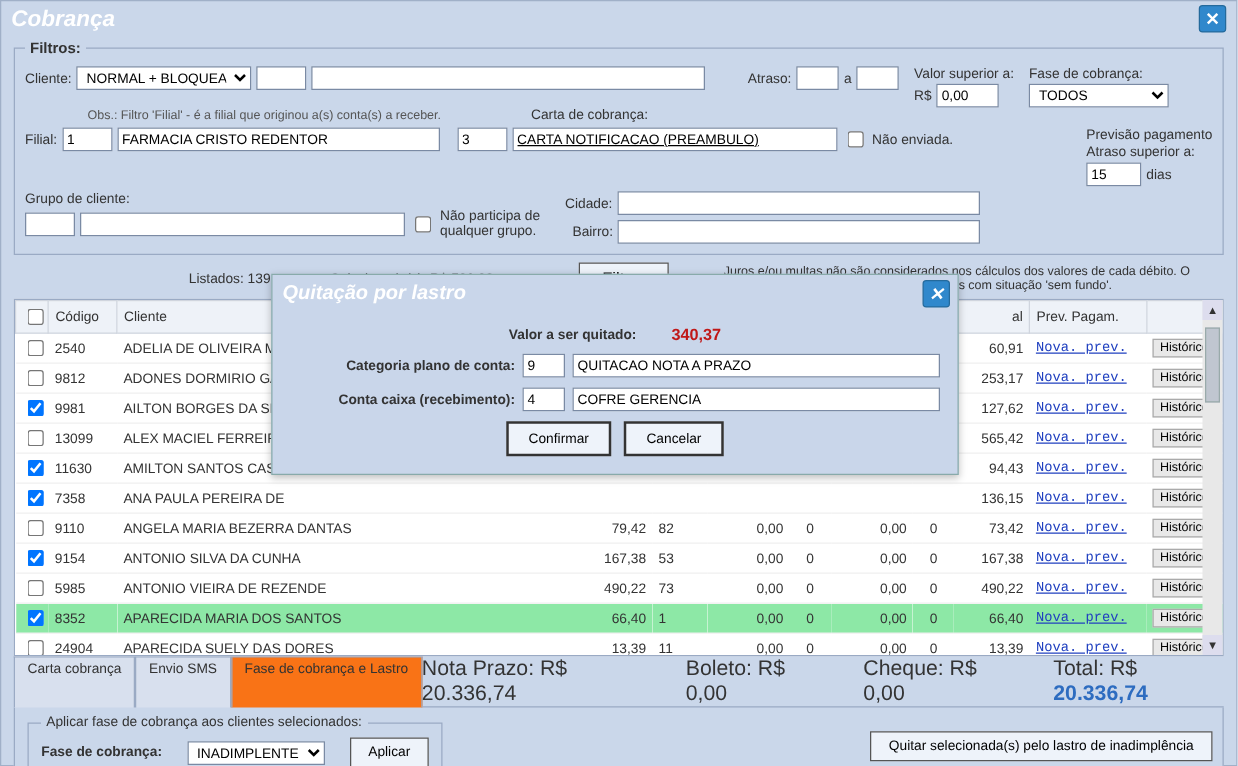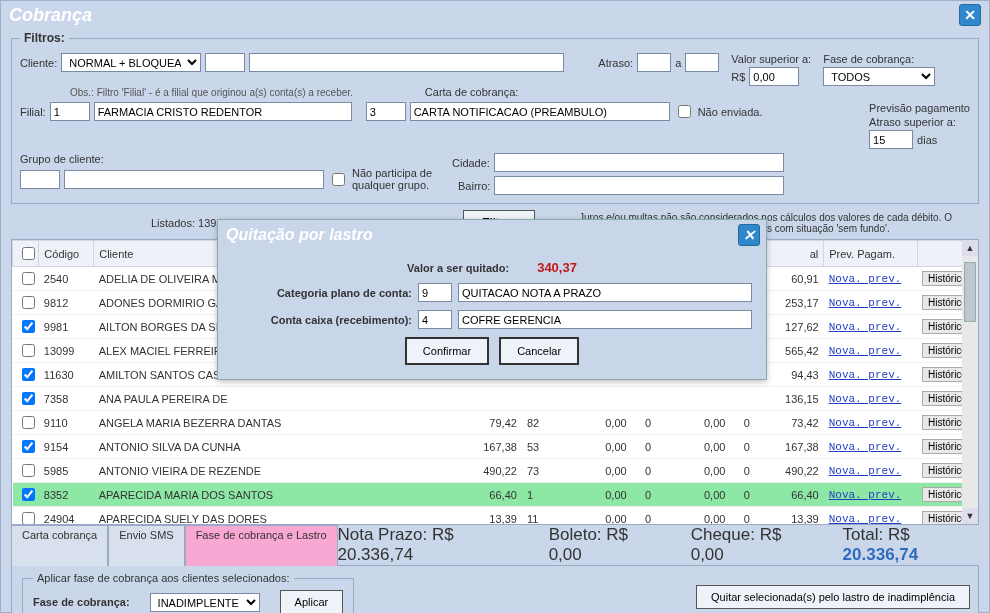--- a/index.html
+++ b/index.html
@@ -45,21 +45,21 @@
   .hist-btn { background: #e8e8e8; border: 1px solid #aaa; font-size: 10px; padding: 1px 5px; cursor: pointer; }
   tr.sel-green td { background: #8de8a6; }
   .vscroll { position: absolute; right: 0; top: 0; bottom: 0; width: 16px; background: #e8e8e8; }
   .vscroll .thumb { position: absolute; left: 2px; right: 2px; top: 22px; height: 60px; background: #c0c6d0; border: 1px solid #9aa; }
   .vscroll .arr { position: absolute; left: 0; right: 0; height: 16px; background: #dde; text-align: center; font-size: 9px; line-height: 16px; }
   .vscroll .arr.up { top: 0; }
   .vscroll .arr.down { bottom: 0; }
 
   .tabs { display: flex; gap: 0; margin-top: 0; }
   .tab { border: 1px solid #9aaac4; border-bottom: none; padding: 3px 10px; background: #d8e0ee; font-size: 11px; cursor: pointer; }
-  .tab.active { background: #f9a8d4; }
+  .tab.active { background: #f97316; }
   .tabs-rest { flex: 1; border-bottom: 1px solid #9aaac4; display: flex; align-items: center; justify-content: flex-end; gap: 40px; font-size: 17px; color: #333; padding-right: 8px; }
   .totals-blue { color: #2d6cc0; font-weight: bold; }
 
   .bottom-panel { border: 1px solid #9aaac4; border-top: none; background: #cad7ea; padding: 8px; display: flex; align-items: center; gap: 10px; height: 62px; }
   fieldset.apply { border: 1px solid #9aaac4; padding: 6px 10px; display: flex; align-items: center; gap: 20px; }
   fieldset.apply legend { font-size: 11px; padding: 0 4px; }
   .btn { border: 1px solid #555; background: #eef3fa; padding: 5px 14px; cursor: pointer; font-size: 11px; }
   .quitar-btn { margin-left: auto; }
 
   
@@ -124,21 +124,21 @@
       </div>
 
       <div class="row" style="align-items:flex-start;">
         <div style="display:flex;align-items:center;gap:4px;">
           <label>Filial:</label>
           <input type="text" style="width: 40px;" value="1">
           <input type="text" style="width: 258px;" value="FARMACIA CRISTO REDENTOR">
         </div>
         <div style="display:flex;align-items:center;gap:4px;margin-left:10px;">
           <input type="text" style="width: 40px;" value="3">
-          <input type="text" style="width: 260px;" value="CARTA NOTIFICACAO (PREAMBULO)">
+          <input type="text" style="width: 260px; text-decoration: underline;" value="CARTA NOTIFICACAO (PREAMBULO)">
           <input type="checkbox" style="">
           <label>Não enviada.</label>
         </div>
         <div style="display:flex;flex-direction:column;gap:2px;margin-left:auto;">
           <label>Previsão pagamento</label>
           <label>Atraso superior a:</label>
           <div style="display:flex;align-items:center;gap:4px;">
             <input type="text" style="width: 44px;" value="15">
             <span>dias</span>
           </div>

